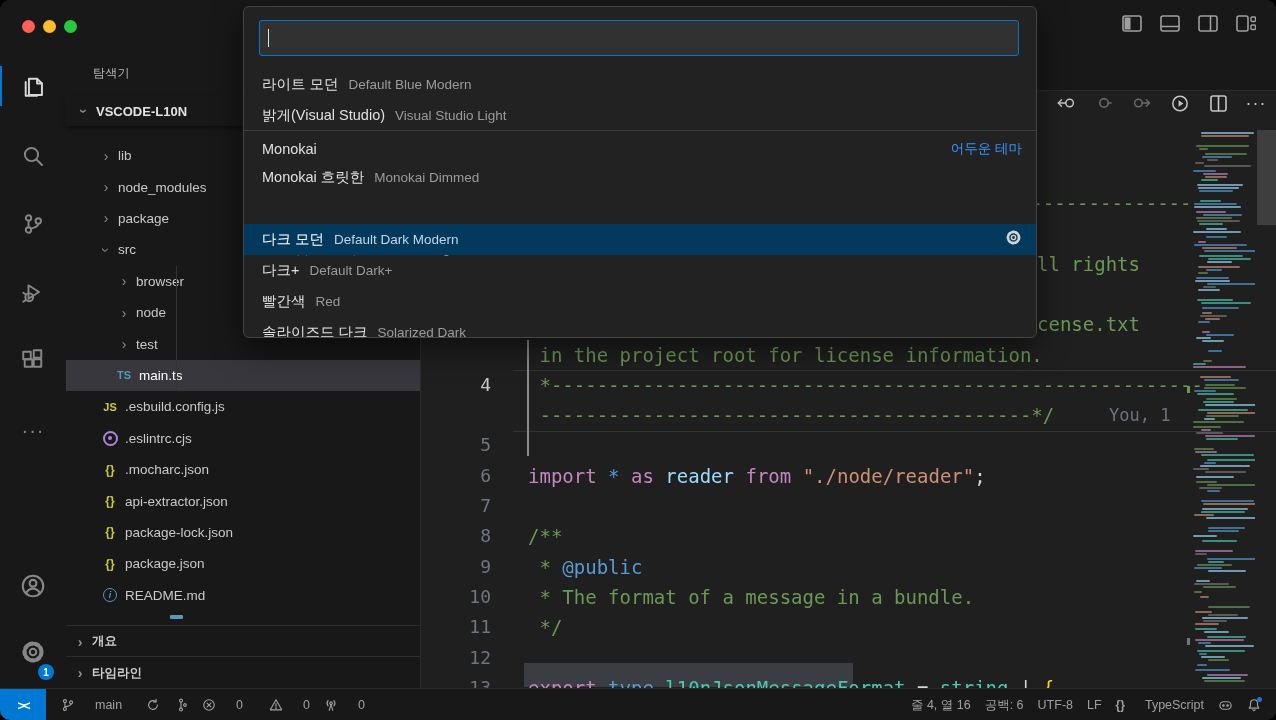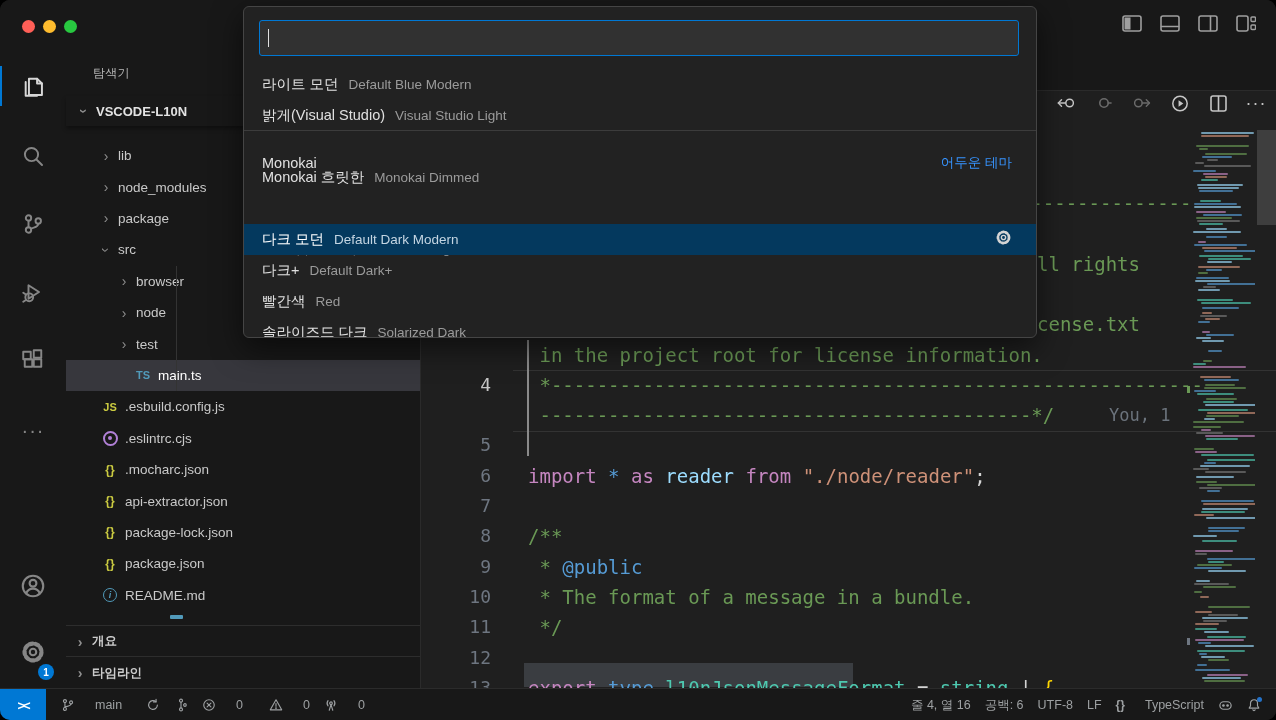--- a/index.html
+++ b/index.html
@@ -55,21 +55,21 @@
   #minimap{position:absolute;left:770px;top:78px;width:64px;height:558px;overflow:hidden;}
   .mm{position:absolute;height:2px;border-radius:1px;opacity:.65;}
   #mm-scroll{position:absolute;left:836px;top:78px;width:20px;height:95px;background:rgba(121,121,121,.35);}
   .ruler-tick{position:absolute;left:766px;width:3px;height:7px;}
   
   #quickpick{left:243px;top:6px;width:792px;height:330px;background:#222222;border:1px solid #454545;border-radius:6px;box-shadow:0 10px 30px rgba(0,0,0,.55);overflow:hidden;z-index:20;}
   #qp-inputwrap{position:absolute;left:15px;top:13px;width:758px;height:34px;background:#313131;border:1.5px solid #0078d4;border-radius:3px;display:flex;align-items:center;}
   #qp-caret{width:1px;height:18px;background:#e0e0e0;margin-left:8px;}
   #qp-placeholder{color:#919191;font-size:14.5px;margin-left:1px;}
   #qp-list{position:absolute;left:0;top:58px;width:792px;}
-  .qrow{position:absolute;left:0;width:792px;height:31px;display:flex;align-items:center;padding:0 24px 0 18px;box-sizing:border-box;cursor:pointer;}
+  .qrow{position:absolute;left:0;width:792px;height:31px;display:flex;align-items:center;padding:0 14px 0 18px;box-sizing:border-box;cursor:pointer;}
   .qrow.sel{background:#04395e;}
   .q-label{color:#e0e0e0;font-size:14.5px;}
   .qrow.sel .q-label{color:#ffffff;}
   .q-desc{color:#9b9b9b;font-size:13.5px;margin-left:10px;}
   .qrow.sel .q-desc{color:#c4d5e2;}
   .q-sep-label{margin-left:auto;color:#3794ff;font-size:13.5px;}
   .q-sepline{position:absolute;left:0;width:792px;height:1px;background:#3c3c3c;}
   .q-gear{margin-left:auto;color:#d4d4d4;}
   
   #statusbar{left:0;top:688px;width:1276px;height:32px;background:#181818;border-top:1px solid #2b2b2b;display:flex;align-items:center;color:#9da0a2;font-size:12.5px;}
@@ -208,21 +208,21 @@
         <div class="trow" style="top: 157px; padding-left: 52px;">
           <span class="chev">›</span>
           <span style="width:6px"></span>
           <span>node</span>
         </div>
         <div class="trow" style="top: 188.4px; padding-left: 52px;">
           <span class="chev">›</span>
           <span style="width:6px"></span>
           <span>test</span>
         </div>
-        <div class="trow sel" style="top: 219.8px; padding-left: 67px;">
+        <div class="trow sel" style="top: 219.8px; padding-left: 48px;">
           <span class="ficon fi-ts">TS</span>
           <span>main.ts</span>
         </div>
         <div class="trow" style="top: 251.2px; padding-left: 34px;">
           <span class="ficon fi-js">JS</span>
           <span>.esbuild.config.js</span>
         </div>
         <div class="trow" style="top: 282.6px; padding-left: 34px;">
           <span class="ficon">
             <span class="fi-eslint"></span>
@@ -478,21 +478,21 @@
     <div id="qp-list">
         <div class="qrow" style="top: 4px;">
           <span class="q-label">라이트 모던</span>
           <span class="q-desc">Default Blue Modern</span>
         </div>
         <div class="qrow" style="top: 35px;">
           <span class="q-label">밝게(Visual Studio)</span>
           <span class="q-desc">Visual Studio Light</span>
         </div>
         <div class="q-sepline" style="top: 65px;"></div>
-        <div class="qrow" style="top: 82px; text-align: center;">
+        <div class="qrow" style="top: 68px; text-align: center;">
           <span class="q-label">Monokai</span>
           <span class="q-sep-label">어두운 테마</span>
         </div>
         <div class="qrow" style="top: 97px;">
           <span class="q-label">Monokai 흐릿한</span>
           <span class="q-desc">Monokai Dimmed</span>
         </div>
         <div class="qrow" style="top: 128px; margin-top: 40px;">
           <span class="q-label">내일 밤 파란색</span>
           <span class="q-desc">Tomorrow Night Blue</span>

